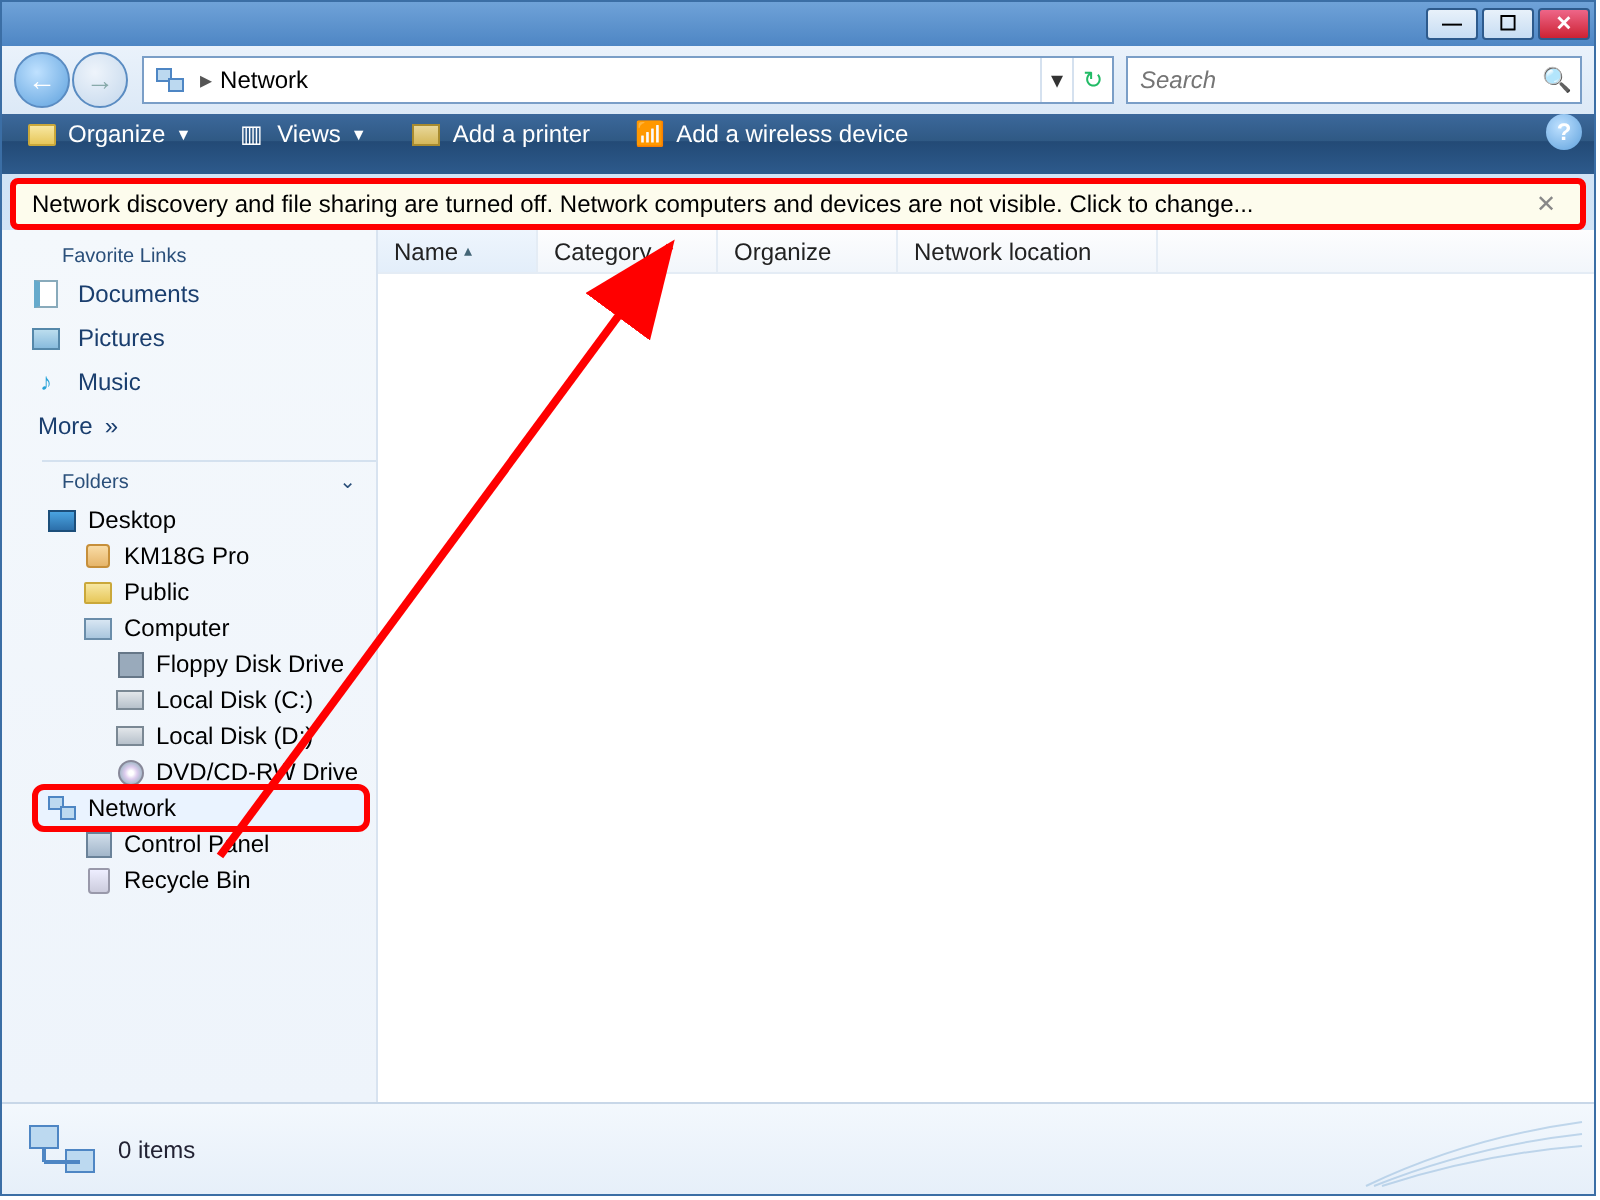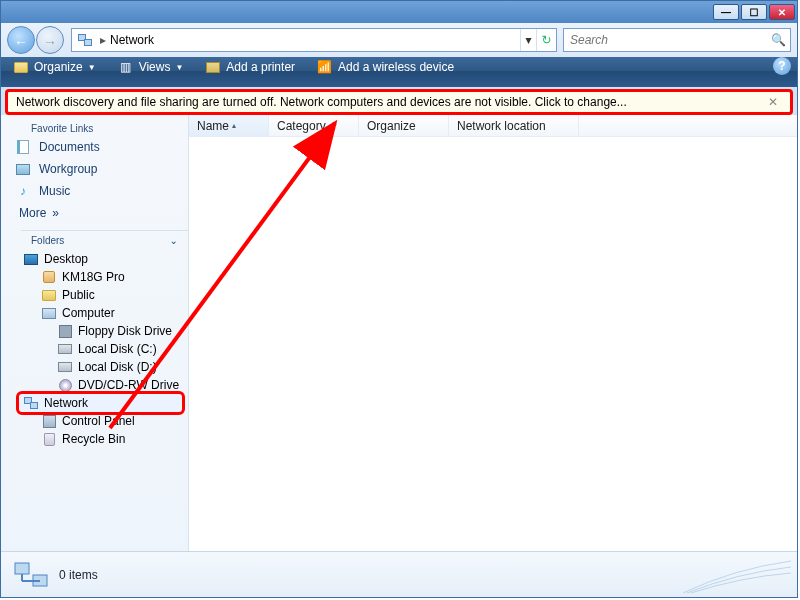--- a/index.html
+++ b/index.html
@@ -329,21 +329,21 @@
       <div class="favlink">
         <span class="ticon">
             <span class="ic-doc"></span>
           </span>
         <span>Documents</span>
       </div>
       <div class="favlink">
         <span class="ticon">
             <span class="ic-pic"></span>
           </span>
-        <span>Workgroup</span>
+        <span>Pictures</span>
       </div>
       <div class="favlink">
         <span class="ticon ic-music">♪</span>
         <span>Music</span>
       </div>
       <div class="favmore">
         <span>More</span>
         <span>»</span>
       </div>
 

